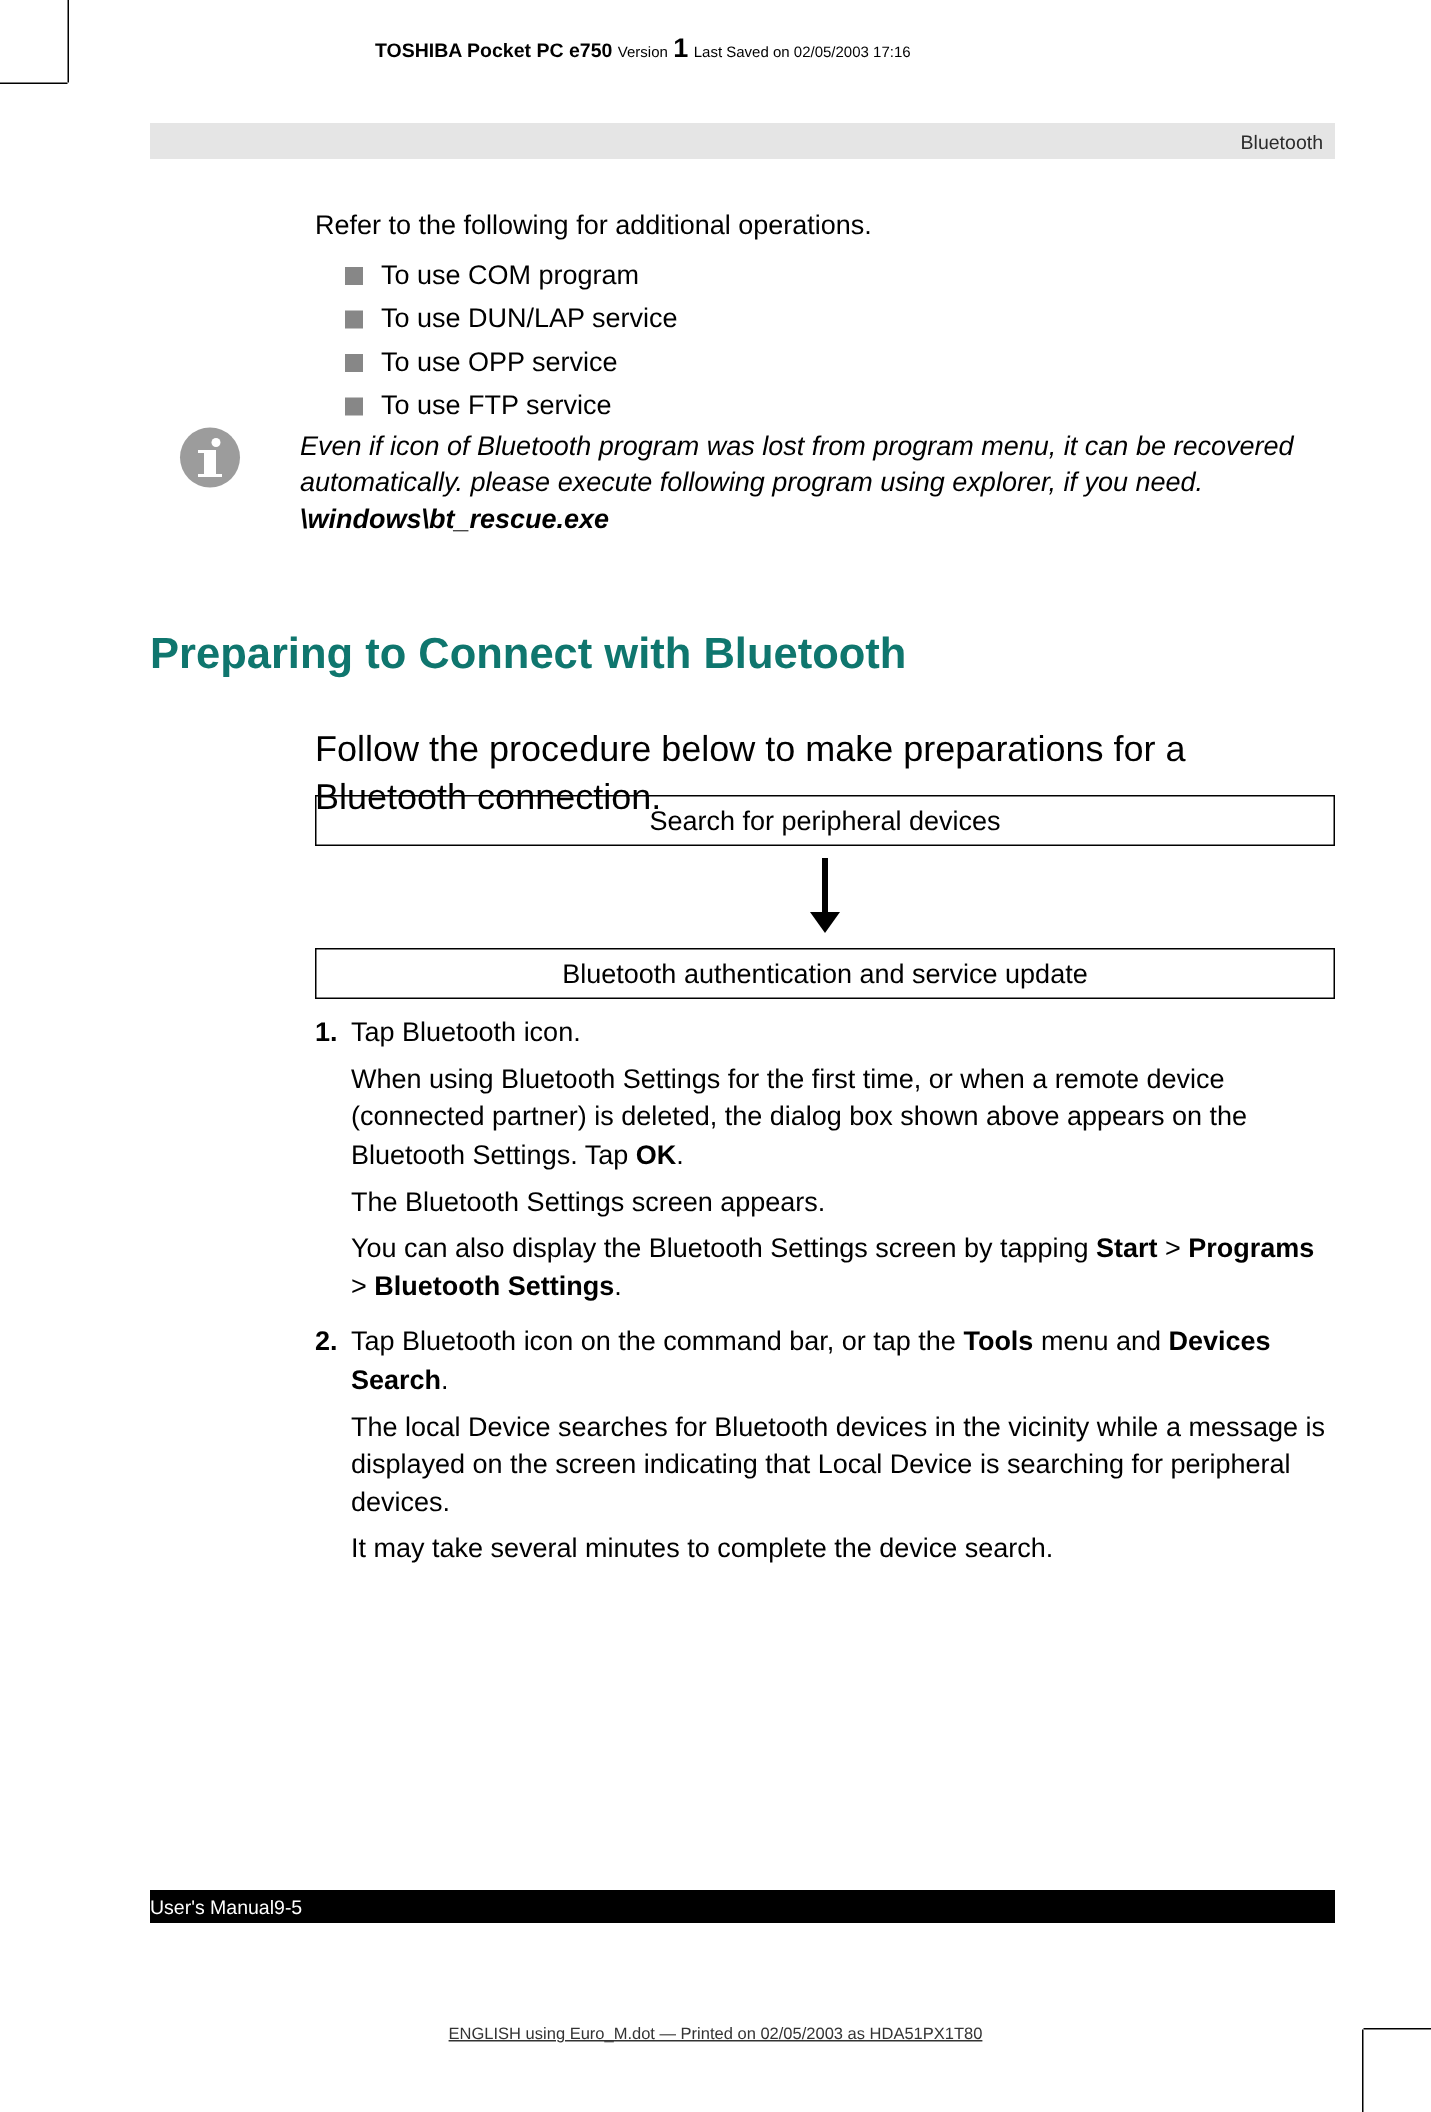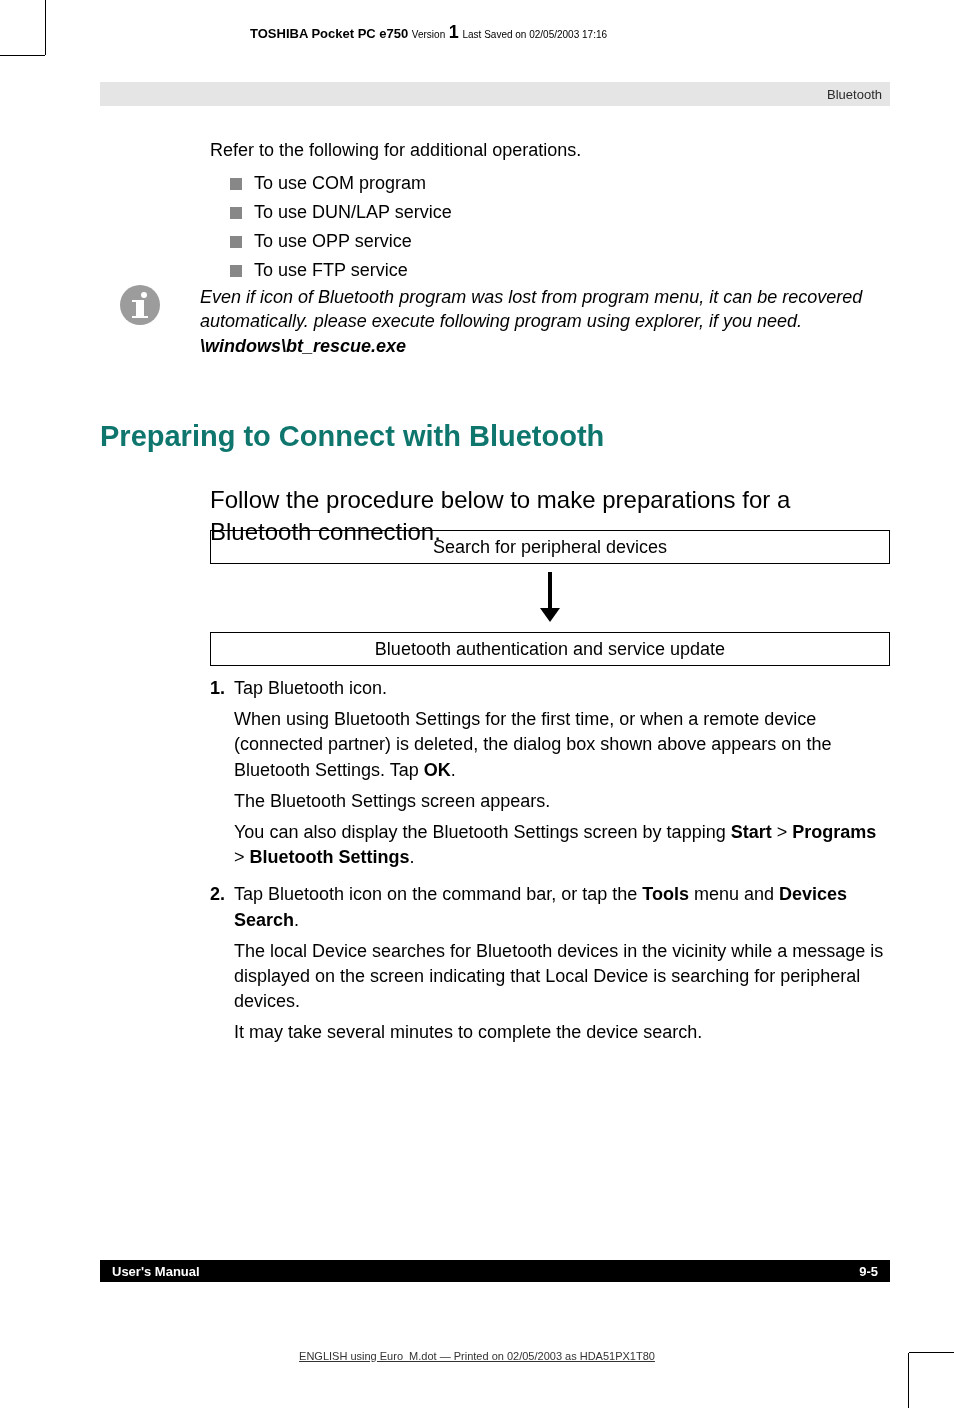--- a/index.html
+++ b/index.html
@@ -35,21 +35,21 @@
   .arrow { position: absolute; left: 540px; top: 572px; width: 20px; height: 50px; }
   .arrow-line { position: absolute; left: 8px; top: 0; width: 4px; height: 40px; background: #000; }
   .arrow-head { position: absolute; left: 0; top: 36px; width: 0; height: 0; border-left: 10px solid transparent; border-right: 10px solid transparent; border-top: 14px solid #000; }
   .flow-box-2 { position: absolute; left: 210px; top: 632px; width: 680px; height: 34px; border: 1px solid #000; display: flex; align-items: center; justify-content: center; font-size: 18px; }
   .steps { position: absolute; left: 210px; top: 676px; width: 680px; font-size: 18px; line-height: 1.4; }
   .step { display: flex; margin-bottom: 6px; }
   .step-num { font-weight: bold; width: 24px; flex: none; }
   .step-body { flex: 1; }
   .step-body p { margin-bottom: 6px; }
   .step-body .bold { font-weight: bold; }
-  .footer-bar { position: absolute; left: 100px; top: 1260px; width: 790px; height: 22px; background: #000; color: #fff; display: flex; align-items: center; justify-content: space-between; padding: 0 12px; font-size: 13px; font-weight: bold; }
+  .footer-bar { position: absolute; left: 100px; top: 1260px; width: 790px; height: 22px; background: #000; color: #fff; display: flex; align-items: center; justify-content: flex-start; padding: 0 0; font-size: 13px; font-weight: normal; }
   .footer-print { position: absolute; left: 0; top: 1350px; width: 954px; text-align: center; font-size: 11px; color: #333; text-decoration: underline; }
 </style>
 </head>
 <body>
 
 <div class="page">
   <div class="crop-tl-h"></div>
   <div class="crop-tl-v"></div>
   <div class="crop-br-h"></div>
   <div class="crop-br-v"></div>

